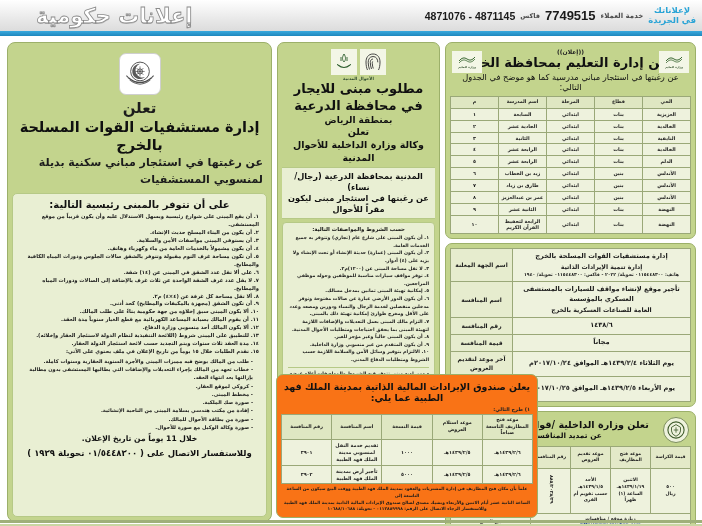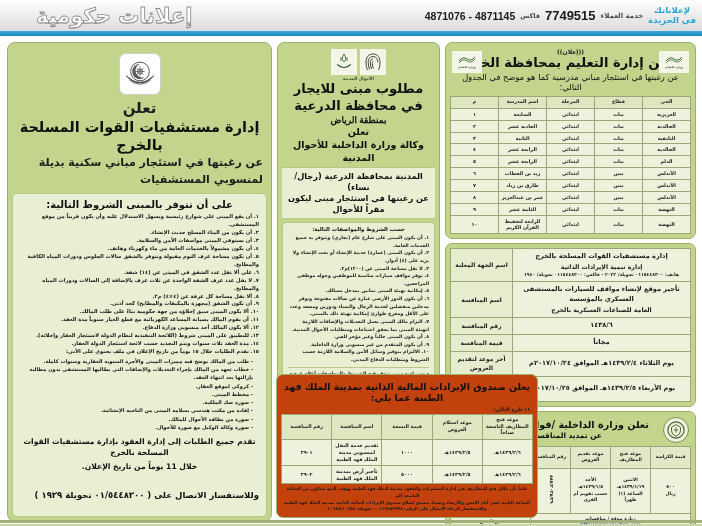--- a/index.html
+++ b/index.html
@@ -148,21 +148,21 @@
   }
   .closing-1 {
     margin-top: 5px; text-align: center;
     font-size: 7.6px; font-weight: bold; color: #111; line-height: 1.5;
   }
   .closing-2 {
     margin-top: 3px; text-align: center;
     font-size: 7.6px; font-weight: bold; color: #111;
   }
   .closing-3 {
-    margin-top: 19px; text-align: right;
+    margin-top: 5px; text-align: center;
     font-size: 8.5px; font-weight: bold; color: #111;
   }
 
   
   .ad-mid {
     border: 1px solid #9cb06a;
     border-radius: 7px;
     background: #c3d48d;
     padding: 4px;
     display: flex;
@@ -171,21 +171,21 @@
   .mid-head { text-align: center; }
   .mid-crest {
     display: flex; justify-content: center; gap: 3px; margin: 2px 0 1px;
   }
   .mid-crest .bx {
     width: 26px; height: 26px; background: #f3f6e6;
     display:flex;align-items:center;justify-content:center;
   }
   .mid-crest-cap { font-size: 4.2px; color:#2d4a2d; font-weight:bold; }
   .mid-l1 { font-size: 13px; font-weight: bold; color:#111; line-height:1.3; }
-  .mid-l2 { font-size: 9px;   font-weight: bold; color:#111; line-height:1.3;font-family:Liberation Serif, serif; }
+  .mid-l2 { font-size: 9px;   font-weight: bold; color:#111; line-height:1.3; }
   .mid-l3 { font-size: 9.5px; font-weight: bold; color:#111; line-height:1.35; letter-spacing:2px;}
   .mid-l4 { font-size: 9.5px; font-weight: bold; color:#111; line-height:1.3; }
   .mid-band {
     background: #e9efd3;
     border-top: 1px solid #b6c986;
     border-bottom: 1px solid #b6c986;
     margin-top: 3px;
     padding: 3px 2px;
     text-align: center;
   }
@@ -233,21 +233,21 @@
   }
   .promo-logo {
     background:#2b2b2b; color:#fff; font-size:5.5px; font-weight:bold;
     padding:2px 5px; border-radius:2px;
   }
 
   
   .fund {
     border: 1px solid #9cb06a;
     border-radius: 7px;
-    background: #c2410c;
+    background: #f97316;
     padding: 4px;
   }
   .fund-title {
     text-align:center; font-size: 9.4px; font-weight:bold; color:#111;
     padding: 2px 0 3px;
   }
   .fund-sub { font-size: 5px; font-weight:bold; color:#222; text-align:right; padding:0 3px 2px;}
   table.tbl {
     width: 100%;
     border-collapse: collapse;
@@ -654,21 +654,21 @@
             <path d="M8 27 Q20 37 32 27" stroke="#6a6a6a" stroke-width="1.2" fill="none"></path>
             <path d="M6 24 L4 22 M34 24 L36 22" stroke="#4a4a4a" stroke-width="1.2"></path>
           </svg>
         </div>
         <div class="kw-taalan">تعلن</div>
         <div class="kw-org">إدارة مستشفيات القوات المسلحة بالخرج</div>
         <div class="kw-sub">عن رغبتها في استئجار مباني سكنية بديلة</div>
         <div class="kw-sub">لمنسوبي المستشفيات</div>
       </div>
       <div class="ad-left-body">
-        <div class="cond-title">على أن تتوفر بالمبنى الشروط التالية:</div>
+        <div class="cond-title">على أن تتوفر بالمبنى رئيسية التالية:</div>
         <ul class="cond-list" id="left-conds">
             <li>١. أن يقع المبنى على شوارع رئيسية ويسهل الاستدلال عليه وأن يكون قريباً من موقع المستشفى.</li>
             <li>٢. أن يكون من البناء المسلح حديث الإنشاء.</li>
             <li>٣. أن يستوفي المبنى مواصفات الأمن والسلامة.</li>
             <li>٤. أن يكون مشمولاً بالخدمات العامة من ماء وكهرباء وهاتف.</li>
             <li>٥. أن تكون مساحة غرف النوم مقبولة وتتوفر بالشقق صالات الجلوس ودورات المياه الكافية والمطابخ.</li>
             <li>٦. على ألا تقل عدد الشقق في المبنى عن (١٤) شقة.</li>
             <li>٧. لا يقل عدد غرف الشقة الواحدة عن ثلاث غرف بالإضافة إلى الصالات ودورات المياه والمطابخ.</li>
             <li>٨. ألا تقل مساحة كل غرفة عن (٤×٤) م٢.</li>
             <li>٩. أن تكون الشقق (مجهزة بالمكيفات والمطابخ) كحد أدنى.</li>
@@ -682,21 +682,20 @@
         <ul class="sub-list" id="left-subs">
             <li>- طلب من المالك يوضح فيه مميزات المبنى والأجرة السنوية العقارية وسنوات كاملة.</li>
             <li>- خطاب تعهد من المالك بإجراء التعديلات والإضافات التي يطالبها المستشفى بدون مطالبة بإزالتها بعد انتهاء العقد.</li>
             <li>- كروكي لموقع العقار.</li>
             <li>- مخطط المبنى.</li>
             <li>- صورة صك الملكية.</li>
             <li>- إفادة من مكتب هندسي بسلامة المبنى من الناحية الإنشائية.</li>
             <li>- صورة من بطاقة الأحوال للمالك.</li>
             <li>- صورة وكالة الوكيل مع صورة للأحوال.</li>
           </ul>
-        <div class="closing-1">تقدم جميع الطلبات إلى إدارة العقود بإدارة مستشفيات القوات المسلحة بالخرج</div>
         <div class="closing-2">خلال 11 يوماً من تاريخ الإعلان.</div>
         <div class="closing-3">وللاستفسار الاتصال على ( ٠١/٥٤٤٨٣٠٠ تحويلة ١٩٣٩ )</div>
       </div>
     </div>
   </div>
 
 </div>
 
 <div class="fund" style="position:absolute; left:276px; bottom:8px; width:262px;">
   <div class="fund-title">يعلن صندوق الإيرادات المالية الذاتية بمدينة الملك فهد الطبية عما يلي:</div>

